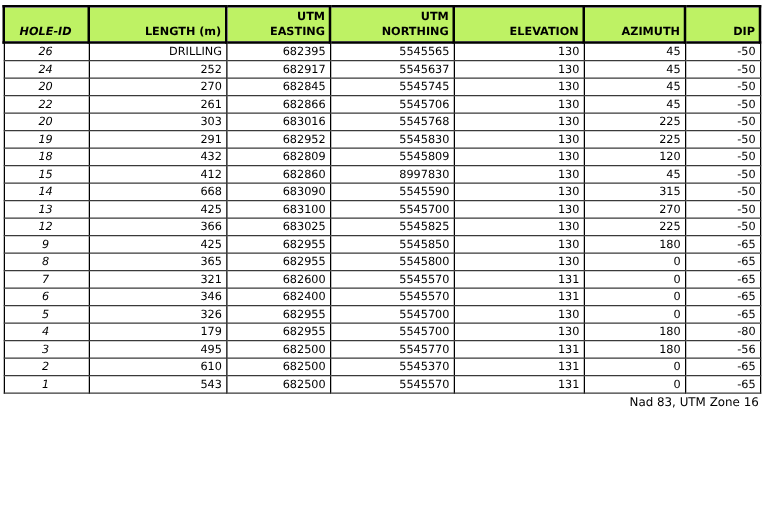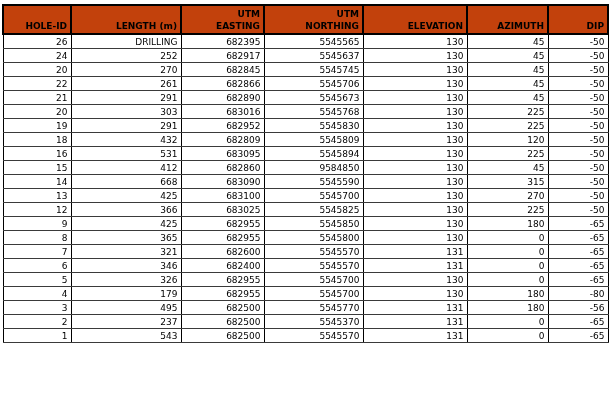--- a/index.html
+++ b/index.html
@@ -24,37 +24,37 @@
     width: 605px;
   }
   table.collar-table th {
     border: 2px solid #000000;
     font-size: 9px;
     font-weight: bold;
     vertical-align: bottom;
     padding: 2px 3px 1px 2px;
     height: 24px;
     line-height: 12px;
-    background: #c2410c;
+    background: #bef264;
     white-space: nowrap;
     overflow: hidden;
   }
   table.collar-table td {
     border: 1px solid #3a3a3a;
     border-left: 1px solid #000000;
     border-right: 1px solid #000000;
     font-size: 9px;
     height: 13px;
     line-height: 12px;
     padding: 0 3px 0 2px;
     white-space: nowrap;
     overflow: hidden;
     background: #ffffff;
   }
-  .al { text-align: right; }
+  .al { text-align: center; font-style: italic; }
   .ar { text-align: right; }
   .italic { }
   .hdr-line { display: block; }
   .footer-note {
     width: 605px;
     margin: 2px 0 0 2px;
     text-align: right;
     font-size: 9.5px;
     padding-right: 2px;
   }
@@ -132,29 +132,20 @@
         <tr>
           <td class="al">22</td>
           <td class="ar">261</td>
           <td class="ar">682866</td>
           <td class="ar">5545706</td>
           <td class="ar">130</td>
           <td class="ar">45</td>
           <td class="ar">-50</td>
         </tr>
         <tr>
-          <td class="al">21</td>
-          <td class="ar">291</td>
-          <td class="ar">682890</td>
-          <td class="ar">5545673</td>
-          <td class="ar">130</td>
-          <td class="ar">45</td>
-          <td class="ar">-50</td>
-        </tr>
-        <tr>
           <td class="al">20</td>
           <td class="ar">303</td>
           <td class="ar">683016</td>
           <td class="ar">5545768</td>
           <td class="ar">130</td>
           <td class="ar">225</td>
           <td class="ar">-50</td>
         </tr>
         <tr>
           <td class="al">19</td>
@@ -168,33 +159,24 @@
         <tr>
           <td class="al">18</td>
           <td class="ar">432</td>
           <td class="ar">682809</td>
           <td class="ar">5545809</td>
           <td class="ar">130</td>
           <td class="ar">120</td>
           <td class="ar">-50</td>
         </tr>
         <tr>
-          <td class="al">16</td>
-          <td class="ar">531</td>
-          <td class="ar">683095</td>
-          <td class="ar">5545894</td>
-          <td class="ar">130</td>
-          <td class="ar">225</td>
-          <td class="ar">-50</td>
-        </tr>
-        <tr>
           <td class="al">15</td>
           <td class="ar">412</td>
           <td class="ar">682860</td>
-          <td class="ar">9584850</td>
+          <td class="ar">8997830</td>
           <td class="ar">130</td>
           <td class="ar">45</td>
           <td class="ar">-50</td>
         </tr>
         <tr>
           <td class="al">14</td>
           <td class="ar">668</td>
           <td class="ar">683090</td>
           <td class="ar">5545590</td>
           <td class="ar">130</td>
@@ -277,33 +259,34 @@
           <td class="al">3</td>
           <td class="ar">495</td>
           <td class="ar">682500</td>
           <td class="ar">5545770</td>
           <td class="ar">131</td>
           <td class="ar">180</td>
           <td class="ar">-56</td>
         </tr>
         <tr>
           <td class="al">2</td>
-          <td class="ar">237</td>
+          <td class="ar">610</td>
           <td class="ar">682500</td>
           <td class="ar">5545370</td>
           <td class="ar">131</td>
           <td class="ar">0</td>
           <td class="ar">-65</td>
         </tr>
         <tr>
           <td class="al">1</td>
           <td class="ar">543</td>
           <td class="ar">682500</td>
           <td class="ar">5545570</td>
           <td class="ar">131</td>
           <td class="ar">0</td>
           <td class="ar">-65</td>
         </tr>
       </tbody>
   </table>
 
+  <div class="footer-note">Nad 83, UTM Zone 16</div>
 
 </div>
 
 </body></html>

